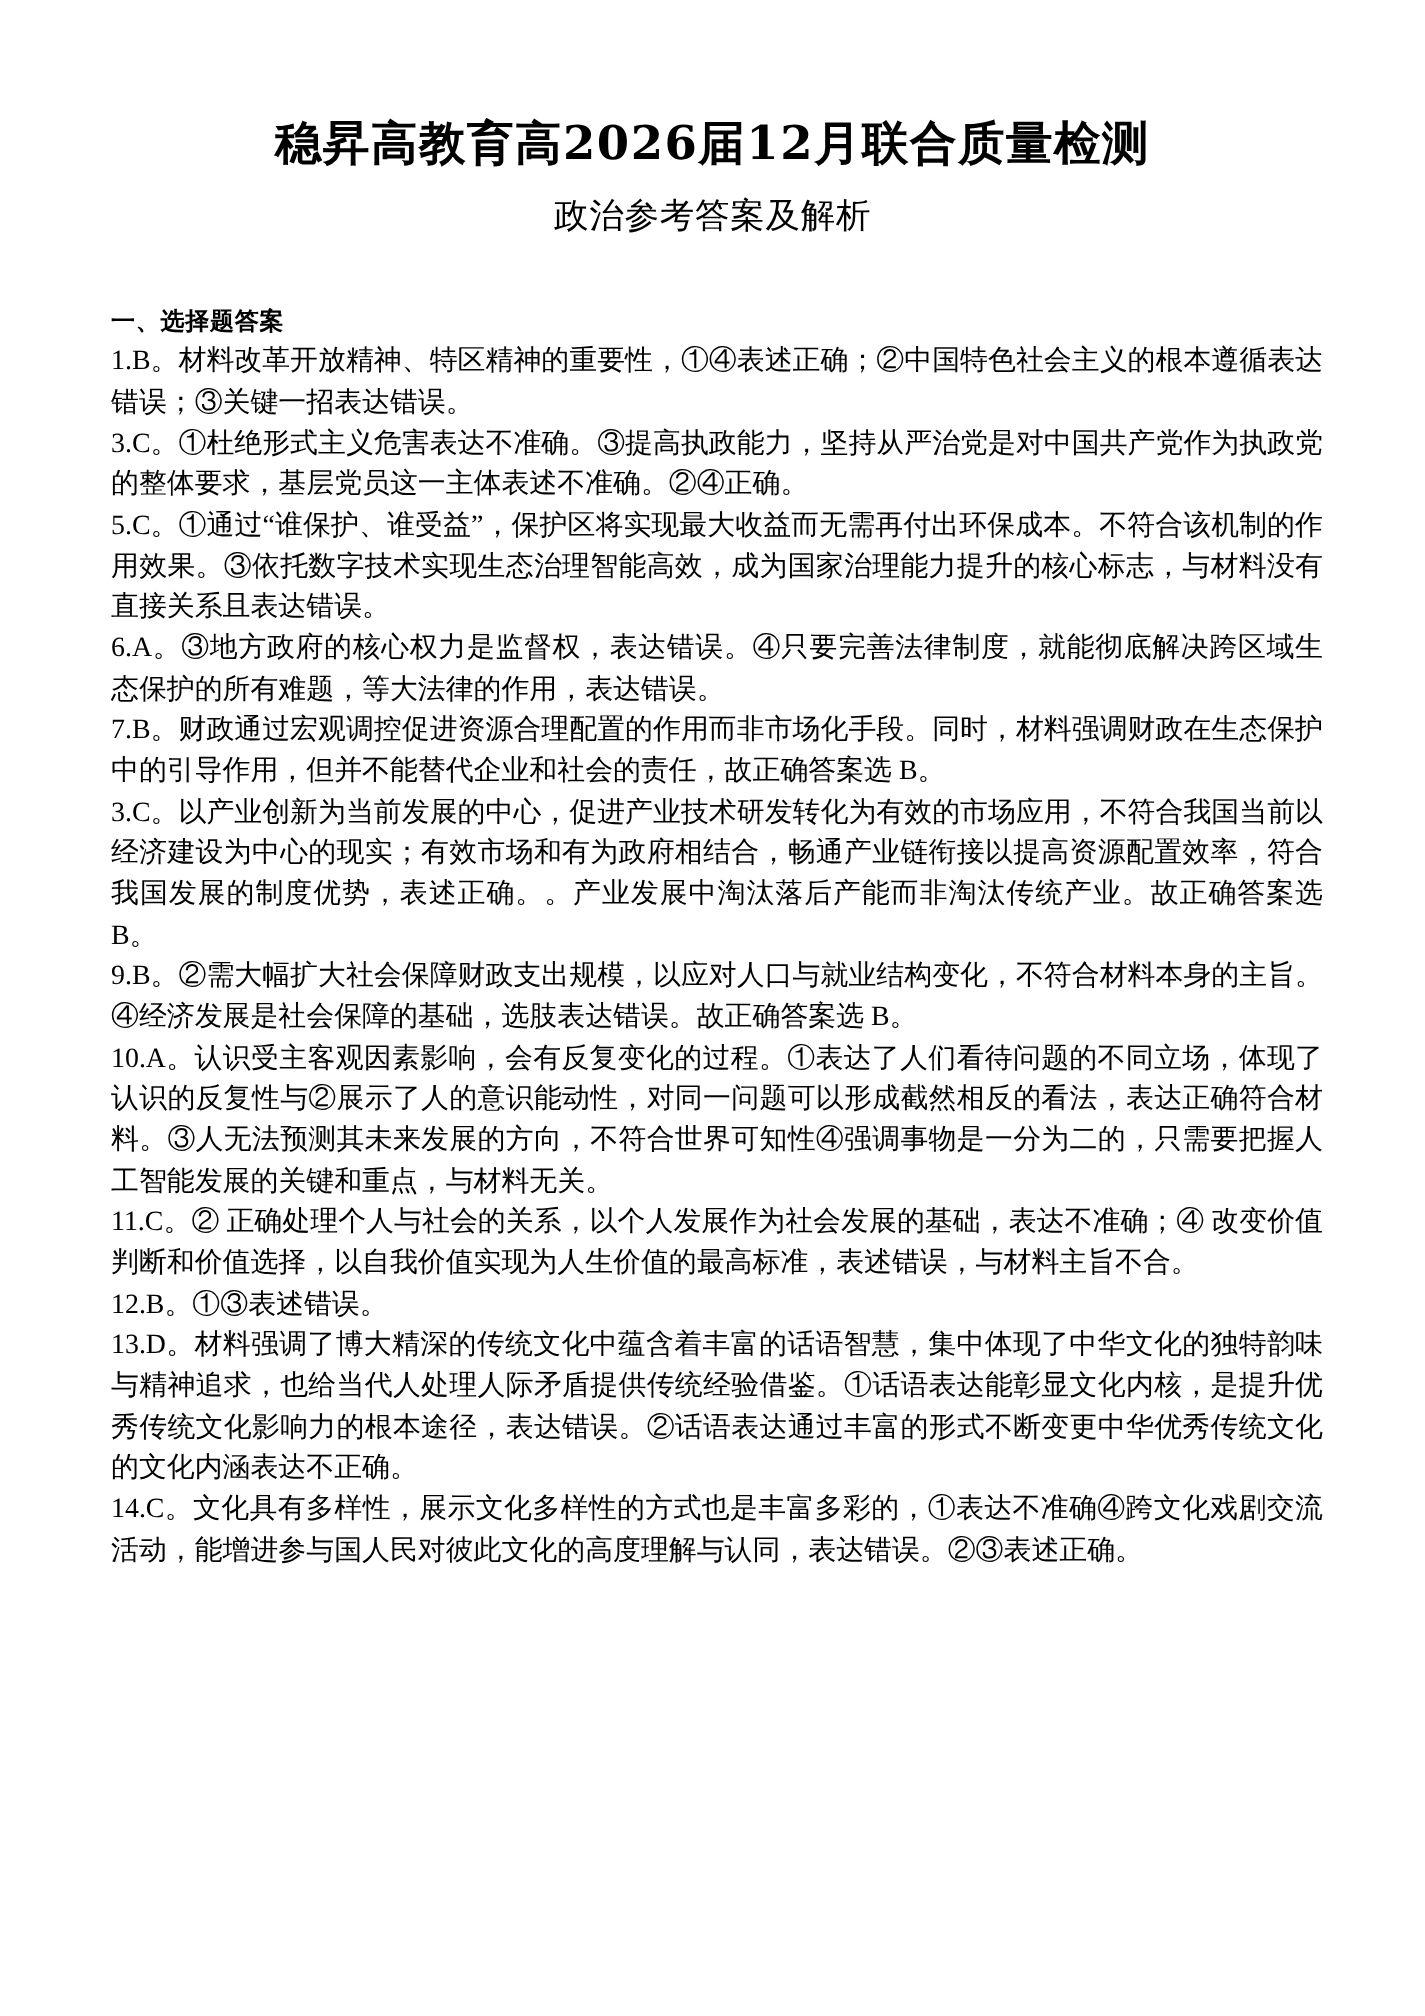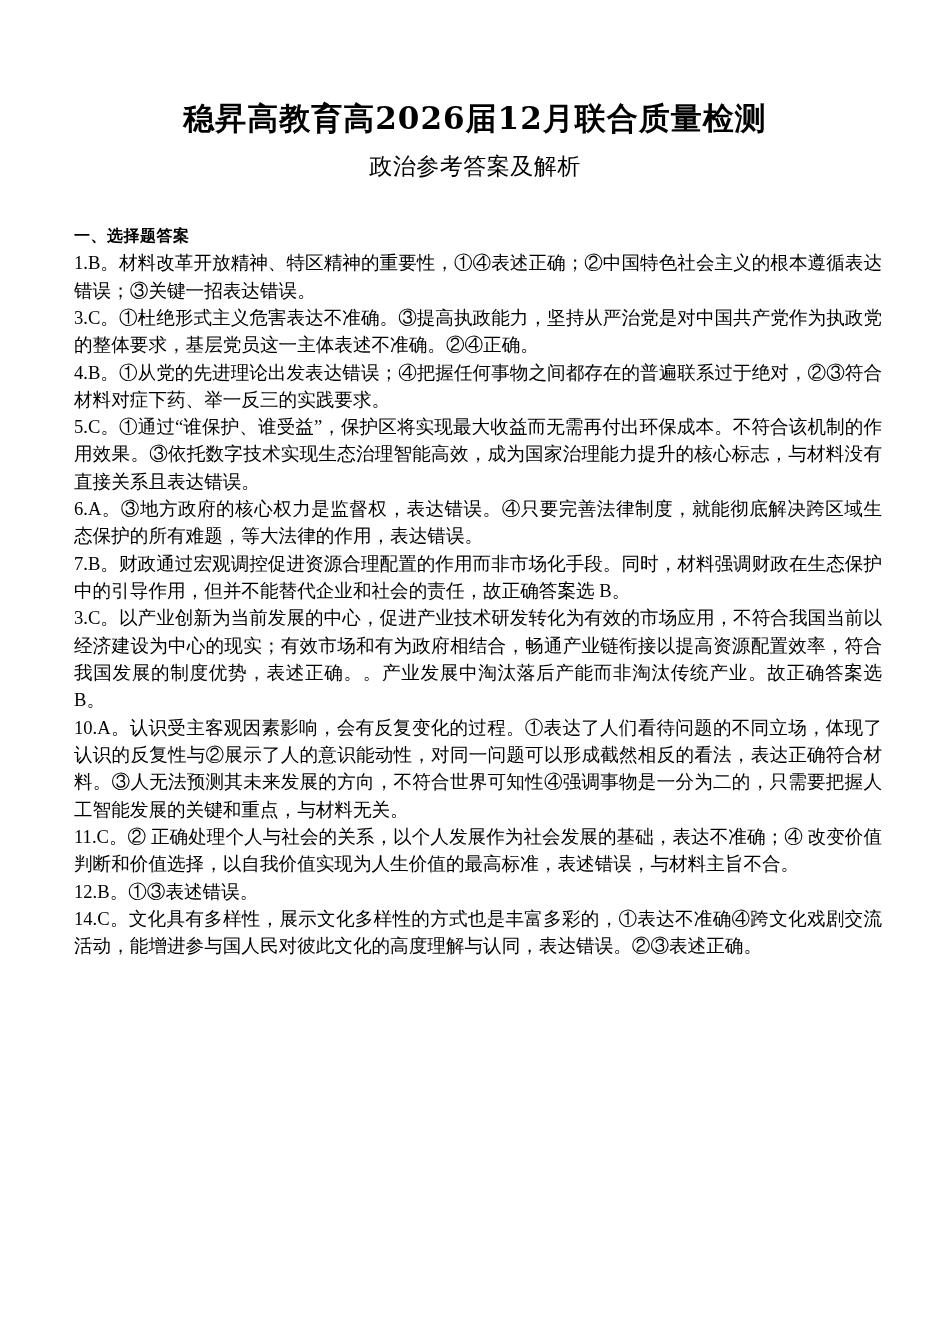--- a/index.html
+++ b/index.html
@@ -11,21 +11,21 @@
     width: 950px;
     height: 1344px;
     font-family: "Liberation Serif", "DejaVu Serif", serif;
     color: #000000;
     overflow: hidden;
   }
   .page {
     width: 950px;
     height: 1344px;
     box-sizing: border-box;
-    padding: 72px 62px 20px 62px;
+    padding: 50px 62px 20px 62px;
     position: relative;
   }
   .doc-title {
     text-align: center;
     font-family: "DejaVu Serif", "Liberation Serif", serif;
     font-weight: bold;
     font-size: 31px;
     letter-spacing: 1px;
     margin: 26px 0 0 0;
     line-height: 1.3;
@@ -66,24 +66,25 @@
 <div class="page">
 
   <h1 class="doc-title">稳昇高教育高2026届12月联合质量检测</h1>
   <h2 class="doc-subtitle">政治参考答案及解析</h2>
 
   <div class="section-heading">一、选择题答案</div>
 
   <div class="body-block">
     <p class="ans-line">1.B。材料改革开放精神、特区精神的重要性，①④表述正确；②中国特色社会主义的根本遵循表达错误；③关键一招表达错误。</p>
     <p class="ans-line">3.C。①杜绝形式主义危害表达不准确。③提高执政能力，坚持从严治党是对中国共产党作为执政党的整体要求，基层党员这一主体表述不准确。②④正确。</p>
-    <p class="ans-line">4.B。①从党的先进理论出发表达错误；④把握任何事物之间都存在的普遍联系过于绝对，②③符合材料对症下药、举一反三的实践要求。</p>
     <p class="ans-line">5.C。①通过“谁保护、谁受益”，保护区将实现最大收益而无需再付出环保成本。不符合该机制的作用效果。③依托数字技术实现生态治理智能高效，成为国家治理能力提升的核心标志，与材料没有直接关系且表达错误。</p>
     <p class="ans-line">6.A。③地方政府的核心权力是监督权，表达错误。④只要完善法律制度，就能彻底解决跨区域生态保护的所有难题，等大法律的作用，表达错误。</p>
     <p class="ans-line">7.B。财政通过宏观调控促进资源合理配置的作用而非市场化手段。同时，材料强调财政在生态保护中的引导作用，但并不能替代企业和社会的责任，故正确答案选 B。</p>
     <p class="ans-line">3.C。以产业创新为当前发展的中心，促进产业技术研发转化为有效的市场应用，不符合我国当前以经济建设为中心的现实；有效市场和有为政府相结合，畅通产业链衔接以提高资源配置效率，符合我国发展的制度优势，表述正确。。产业发展中淘汰落后产能而非淘汰传统产业。故正确答案选 B。</p>
+    <p class="ans-line">9.B。②需大幅扩大社会保障财政支出规模，以应对人口与就业结构变化，不符合材料本身的主旨。④经济发展是社会保障的基础，选肢表达错误。故正确答案选 B。</p>
     <p class="ans-line">10.A。认识受主客观因素影响，会有反复变化的过程。①表达了人们看待问题的不同立场，体现了认识的反复性与②展示了人的意识能动性，对同一问题可以形成截然相反的看法，表达正确符合材料。③人无法预测其未来发展的方向，不符合世界可知性④强调事物是一分为二的，只需要把握人工智能发展的关键和重点，与材料无关。</p>
     <p class="ans-line">11.C。② 正确处理个人与社会的关系，以个人发展作为社会发展的基础，表达不准确；④ 改变价值判断和价值选择，以自我价值实现为人生价值的最高标准，表述错误，与材料主旨不合。</p>
     <p class="ans-line">12.B。①③表述错误。</p>
+    <p class="ans-line">13.D。材料强调了博大精深的传统文化中蕴含着丰富的话语智慧，集中体现了中华文化的独特韵味与精神追求，也给当代人处理人际矛盾提供传统经验借鉴。①话语表达能彰显文化内核，是提升优秀传统文化影响力的根本途径，表达错误。②话语表达通过丰富的形式不断变更中华优秀传统文化的文化内涵表达不正确。</p>
     <p class="ans-line">14.C。文化具有多样性，展示文化多样性的方式也是丰富多彩的，①表达不准确④跨文化戏剧交流活动，能增进参与国人民对彼此文化的高度理解与认同，表达错误。②③表述正确。</p>
   </div>
 
 </div>
 
 </body></html>

